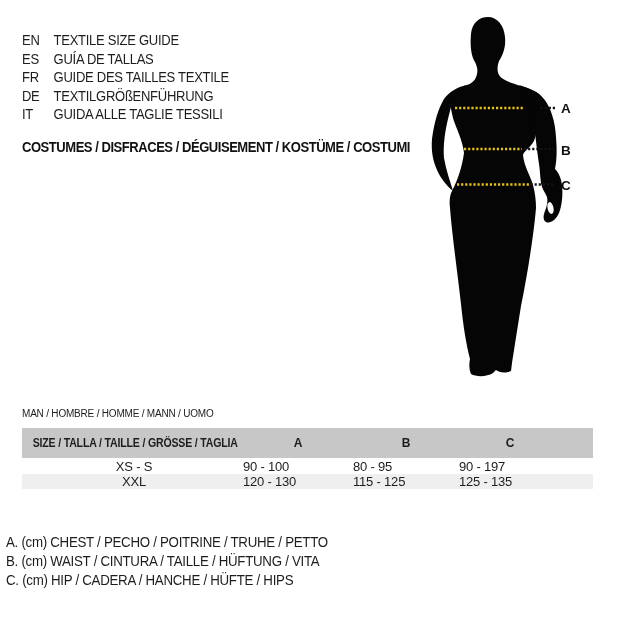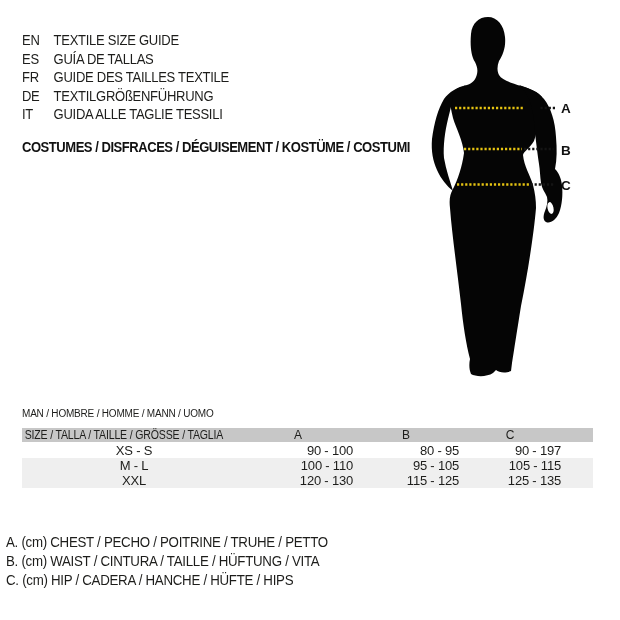--- a/index.html
+++ b/index.html
@@ -23,27 +23,27 @@
   
   .figure-svg{left:0;top:0;}
 
   
   .man-title{left:22px;top:408px;font-size:10px;letter-spacing:-.2px;white-space:nowrap;}
   .size-table{
     left:22px;top:428px;width:571px;border-collapse:separate;border-spacing:0;
     font-size:13px;table-layout:fixed;
   }
   .size-table th{
-    background:#c7c7c7;font-weight:normal;text-align:center;height:14px;
-    padding:0;font-size:12px;letter-spacing:-.2px;border-bottom:1px solid #fff;
+    background:#c7c7c7;font-weight:bold;text-align:center;height:14px;
+    padding:8px;font-size:12px;letter-spacing:-.2px;border-bottom:1px solid #fff;
     white-space:nowrap;overflow:visible;
   }
   .size-table th.col-size{text-align:left;}
   .size-table th.col-size span{display:inline-block;transform:scaleX(.88);transform-origin:0 50%;padding-left:3px;white-space:nowrap;}
-  .size-table td{height:15px;padding:0;text-align:right;white-space:nowrap;letter-spacing:-.2px;}
+  .size-table td{height:15px;padding:0;text-align:left;white-space:nowrap;letter-spacing:-.2px;}
   .size-table td.cell-size{text-align:center;padding-left:3px;}
   .size-table tr.alt td{background:#efefef;}
 
   
   .legend{left:6px;top:533px;}
   .legend-line{line-height:18.8px;font-size:14px;letter-spacing:-.3px;white-space:nowrap;transform:scaleX(.95);transform-origin:0 0;}
 
   .fig-label{font-family:"Liberation Sans",sans-serif;font-weight:bold;font-size:13.5px;fill:#111;}
 </style>
 </head>
@@ -174,27 +174,20 @@
   </thead>
   <tbody>
     <tr>
       <td class="cell-size">XS - S</td>
       <td>90 - 100</td>
       <td>80 - 95</td>
       <td>90 - 197</td>
       <td></td>
     </tr>
     <tr class="alt">
-      <td class="cell-size">M - L</td>
-      <td>100 - 110</td>
-      <td>95 - 105</td>
-      <td>105 - 115</td>
-      <td></td>
-    </tr>
-    <tr class="alt">
       <td class="cell-size">XXL</td>
       <td>120 - 130</td>
       <td>115 - 125</td>
       <td>125 - 135</td>
       <td></td>
     </tr>
   </tbody>
 </table>
 
 <div class="abs legend">

